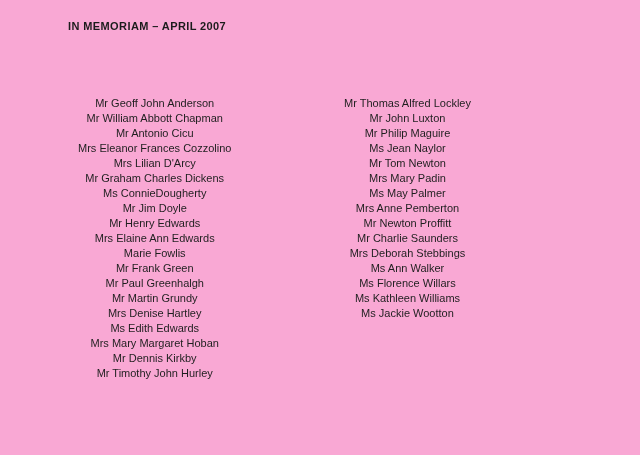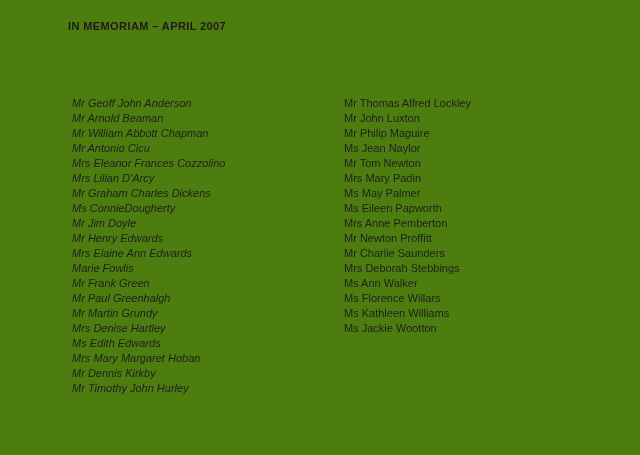--- a/index.html
+++ b/index.html
@@ -11,21 +11,22 @@
     height: 455px;
     background: #FFFFD9;
     font-family: "Liberation Sans", sans-serif;
     color: #1F1F1F;
     overflow: hidden;
     position: relative;
   }
   .page {
     position: absolute;
     inset: 0;
-    background: #4d7c0f;
+    background: #f9a8d4;
+    text-align: center;
   }
   .title {
     position: absolute;
     left: 68px;
     top: 20px;
     margin: 0;
     font-size: 11px;
     font-weight: 600;
     letter-spacing: 0.4px;
     color: #1C1C1C;
@@ -34,32 +35,31 @@
     position: absolute;
     top: 96px;
     margin: 0;
     padding: 0;
     list-style: none;
     font-size: 11px;
     line-height: 15px;
     color: #1F1F1F;
     white-space: nowrap;
   }
-  .col-left  { left: 72px; font-style: italic; }
+  .col-left  { left: 78px; }
   .col-right { left: 344px; }
 </style>
 </head>
 <body>
 
 <div class="page">
   <h1 class="title">IN MEMORIAM – APRIL 2007</h1>
 
   <ul class="name-col col-left">
       <li>Mr Geoff John Anderson</li>
-      <li>Mr Arnold Beaman</li>
       <li>Mr William Abbott Chapman</li>
       <li>Mr Antonio Cicu</li>
       <li>Mrs Eleanor Frances Cozzolino</li>
       <li>Mrs Lilian D'Arcy</li>
       <li>Mr Graham Charles Dickens</li>
       <li>Ms ConnieDougherty</li>
       <li>Mr Jim Doyle</li>
       <li>Mr Henry Edwards</li>
       <li>Mrs Elaine Ann Edwards</li>
       <li>Marie Fowlis</li>
@@ -74,21 +74,20 @@
     </ul>
 
   <ul class="name-col col-right">
       <li>Mr Thomas Alfred Lockley</li>
       <li>Mr John Luxton</li>
       <li>Mr Philip Maguire</li>
       <li>Ms Jean Naylor</li>
       <li>Mr Tom Newton</li>
       <li>Mrs Mary Padin</li>
       <li>Ms May Palmer</li>
-      <li>Ms Eileen Papworth</li>
       <li>Mrs Anne Pemberton</li>
       <li>Mr Newton Proffitt</li>
       <li>Mr Charlie Saunders</li>
       <li>Mrs Deborah Stebbings</li>
       <li>Ms Ann Walker</li>
       <li>Ms Florence Willars</li>
       <li>Ms Kathleen Williams</li>
       <li>Ms Jackie Wootton</li>
     </ul>
 </div>

